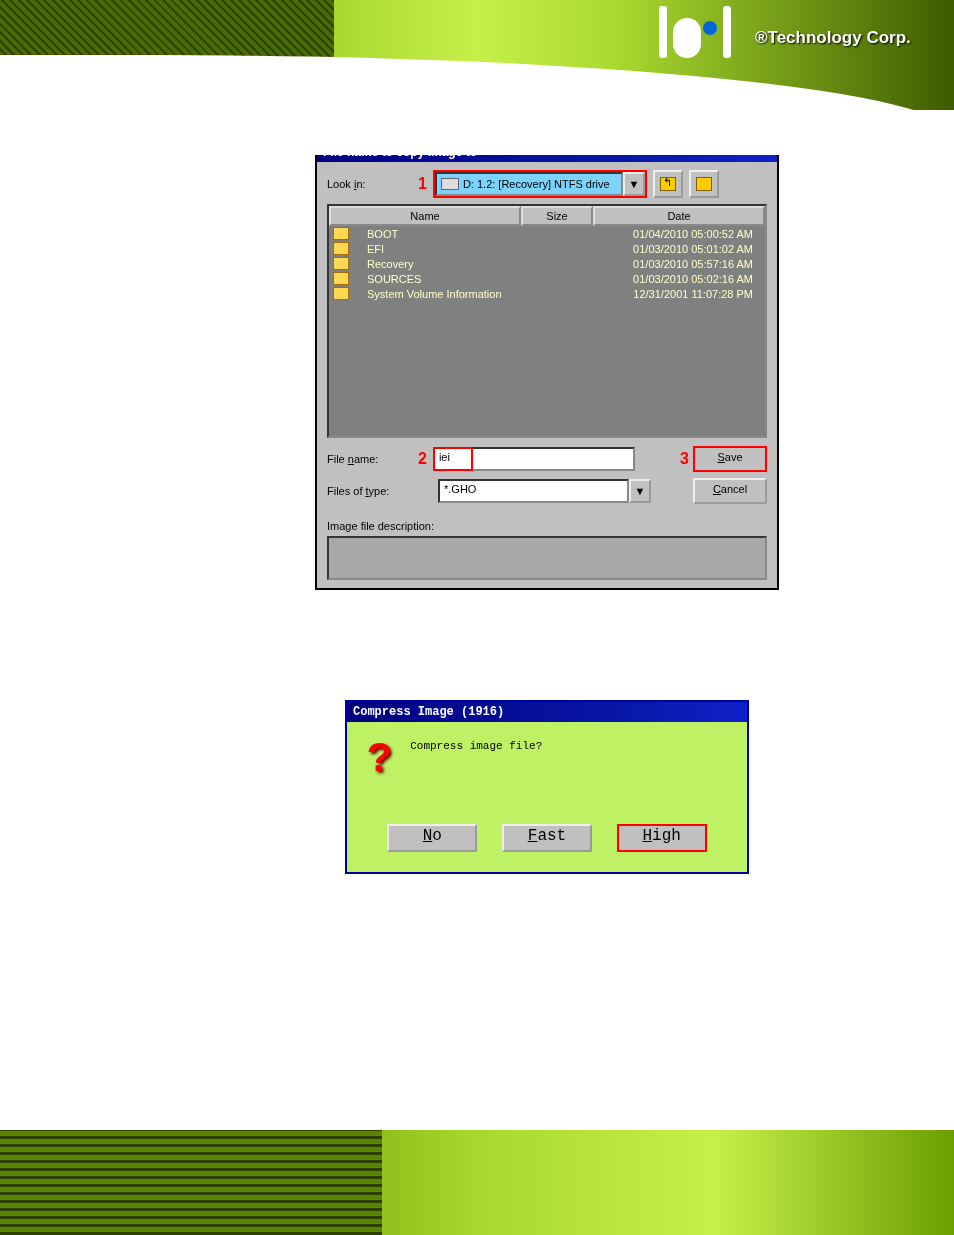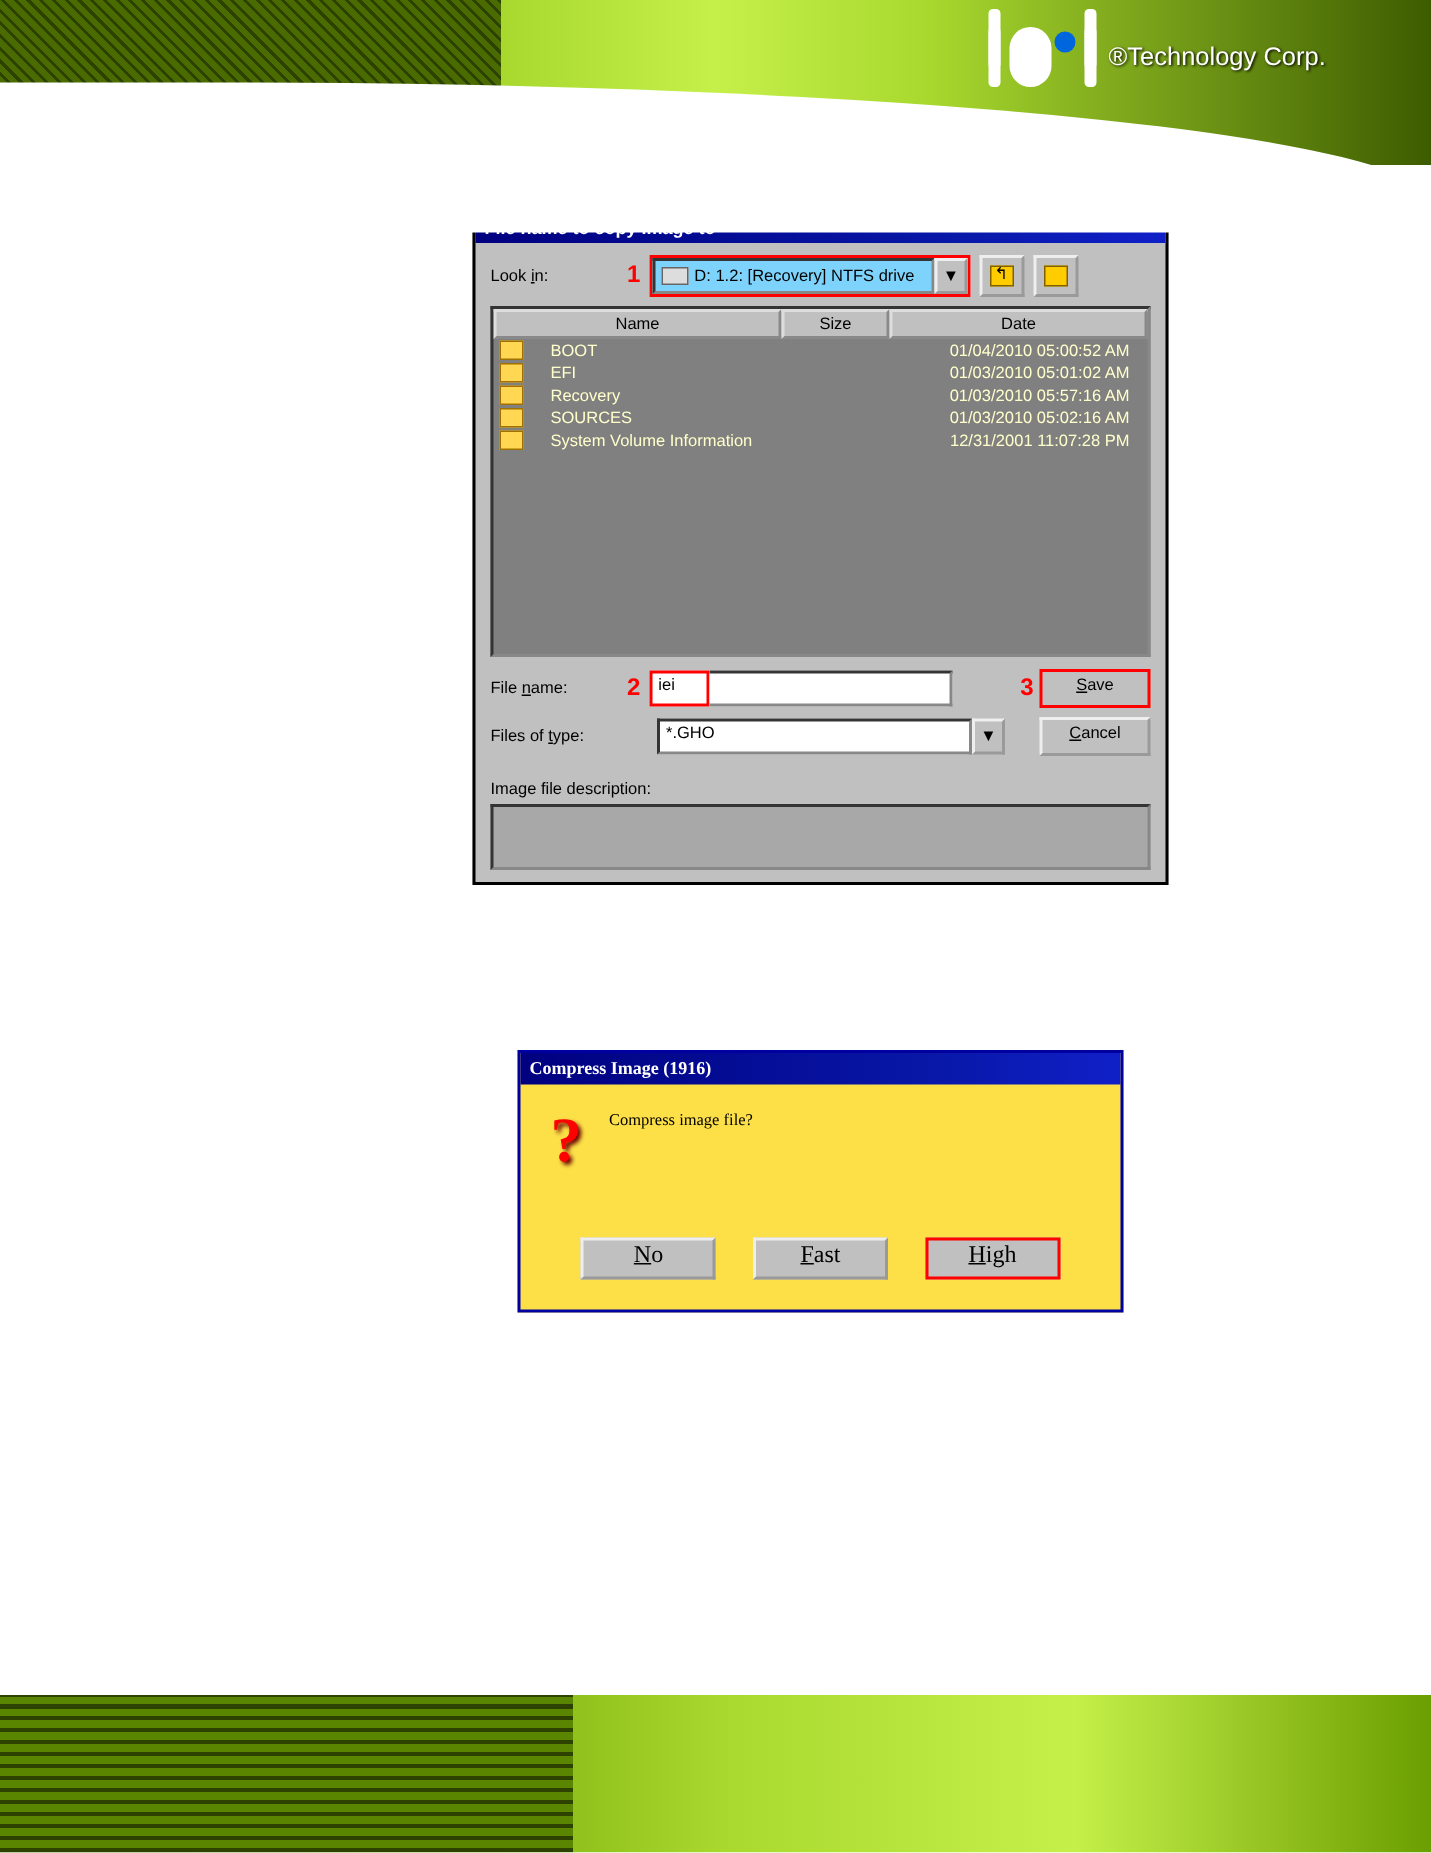--- a/index.html
+++ b/index.html
@@ -4,21 +4,21 @@
 <style>
 body{margin:0;padding:0;font-family:Arial,sans-serif;background:#fff;width:954px;height:1235px;position:relative}
 .page{width:954px;height:1235px;position:relative;overflow:hidden}
 .top-banner{width:100%;height:110px;position:relative;background:linear-gradient(90deg,#3d5c00 0%,#6b9e00 15%,#a8d82e 35%,#c5f04a 50%,#a8d82e 65%,#3d5c00 100%);overflow:hidden}
 .top-banner::before{content:"";position:absolute;top:0;left:0;width:35%;height:100%;background:repeating-linear-gradient(45deg,#2d4200,#2d4200 2px,#4a6b00 2px,#4a6b00 6px)}
 .swoosh-top{position:absolute;top:55px;left:0;width:100%;height:100px;background:#fff;border-radius:0 800px 0 0 / 0 80px 0 0}
 .logo-box{position:absolute;top:8px;right:35px;width:260px;height:60px;display:flex;align-items:center;gap:6px}
 .logo-i{width:8px;height:40px;background:#fff;border-radius:3px;box-shadow:0 -12px 0 #fff}
 .logo-e{width:28px;height:40px;background:#fff;border-radius:14px;position:relative}
 .logo-dot{width:14px;height:14px;background:#0066dd;border-radius:50%;margin-left:-4px;margin-top:-20px}
-.tagline{color:#fff;font-weight:normal;font-size:17px;text-shadow:1px 1px 2px #000;margin-left:2px}
+.tagline{color:#fff;font-weight:bold;font-size:17px;text-shadow:1px 1px 2px #000;margin-left:18px}
 .content{padding:30px 60px 0 200px}
 .dialog{width:460px;border:2px solid #000;background:#c0c0c0;font-family:'MS Sans Serif',Tahoma,sans-serif;font-size:11px;margin:0 auto}
 .titlebar{background:linear-gradient(90deg,#000080 0%,#0818a8 70%,#1020c8 100%);color:#fff;font-weight:bold;padding:3px 6px;font-size:12px}
 .dialog-body{padding:8px 10px}
 .row{display:flex;align-items:center;margin-bottom:6px;gap:6px}
 .lbl{width:85px;color:#000}
 .lbl u{text-decoration:underline}
 .combo{display:flex;border:2px solid #ff0000;background:#fff}
 .combo-inner{flex:1;background:#7dd3fc;padding:2px 4px;display:flex;align-items:center;gap:4px;border:2px inset #888}
 .drive-icon{width:16px;height:10px;background:#ddd;border:1px solid #666;display:inline-block}
@@ -32,21 +32,21 @@
 .hdr-cell{border:2px outset #ddd;padding:2px 4px;text-align:center;font-size:11px}
 .c-name{width:180px}.c-size{width:60px}.c-date{flex:1}
 .file-rows{color:#ffffcc;font-size:11px}
 .file-row{display:flex;align-items:center;padding:1px 4px;gap:18px}
 .folder-icon{width:14px;height:11px;background:#ffd752;border:1px solid #a07000;display:inline-block}
 .fn{width:200px}.fd{margin-left:auto;padding-right:8px}
 .textbox{border:2px inset #888;background:#fff;padding:2px 4px;height:16px}
 .button{width:70px;height:22px;background:#c0c0c0;border:2px outset #eee;text-align:center;line-height:18px;font-size:11px}
 .redbox{border:2px solid #ff0000!important}
 .desc-box{border:2px inset #888;background:#a8a8a8;height:40px;margin-top:4px}
-.dialog2{width:400px;border:2px solid #0000a0;background:#fde047;font-family:Liberation Serif, serif;font-size:11px;margin:110px auto 13px}
+.dialog2{width:400px;border:2px solid #0000a0;background:#bef264;font-family:Liberation Mono, monospace;font-size:11px;margin:110px auto 13px}
 .d2-body{padding:14px 20px 20px;min-height:110px;display:flex;flex-direction:column}
 .qrow{display:flex;align-items:flex-start;gap:18px;margin-bottom:40px}
 .qmark{font-size:42px;color:#ff0000;font-weight:bold;text-shadow:2px 2px 3px #600}
 .btnrow{display:flex;justify-content:space-around;padding:0 8px}
 .btn2{width:86px;height:24px;background:#c0c0c0;border:2px outset #eee;text-align:center;line-height:20px;font-size:16px}
 .bottom-banner{position:absolute;bottom:0;left:0;width:100%;height:105px;background:linear-gradient(90deg,#3d5c00 0%,#6b9e00 25%,#a8d82e 50%,#c5f04a 75%,#6b9e00 100%);overflow:hidden}
 .bottom-banner::before{content:"";position:absolute;bottom:0;left:0;width:40%;height:100%;background:repeating-linear-gradient(0deg,#2d4200,#2d4200 3px,#5a8500 3px,#5a8500 8px)}
 .swoosh-bot{position:absolute;bottom:70px;left:0;width:100%;height:70px;background:#fff;border-radius:0 0 0 600px/0 0 0 60px}
 </style>
 </head>
@@ -132,21 +132,21 @@
             <div class="textbox" style="width:152px;border-left:none"></div>
           </div>
           <span style="flex:1"></span>
           <span class="marker" style="margin-right:-2px">3</span>
           <div class="button redbox"><u>S</u>ave</div>
         </div>
 
         <div class="row">
           <span class="lbl">Files of <u>t</u>ype:</span>
           <span style="width:14px"></span>
-          <div style="display:flex;width:232px">
+          <div style="display:flex;width:213px">
             <div class="textbox" style="flex:1">*.GHO</div>
             <div class="drop-btn">▼</div>
           </div>
           <span style="flex:1"></span>
           <div class="button"><u>C</u>ancel</div>
         </div>
 
         <div style="margin-top:16px">Image file description:</div>
         <div class="desc-box"></div>
       </div>

